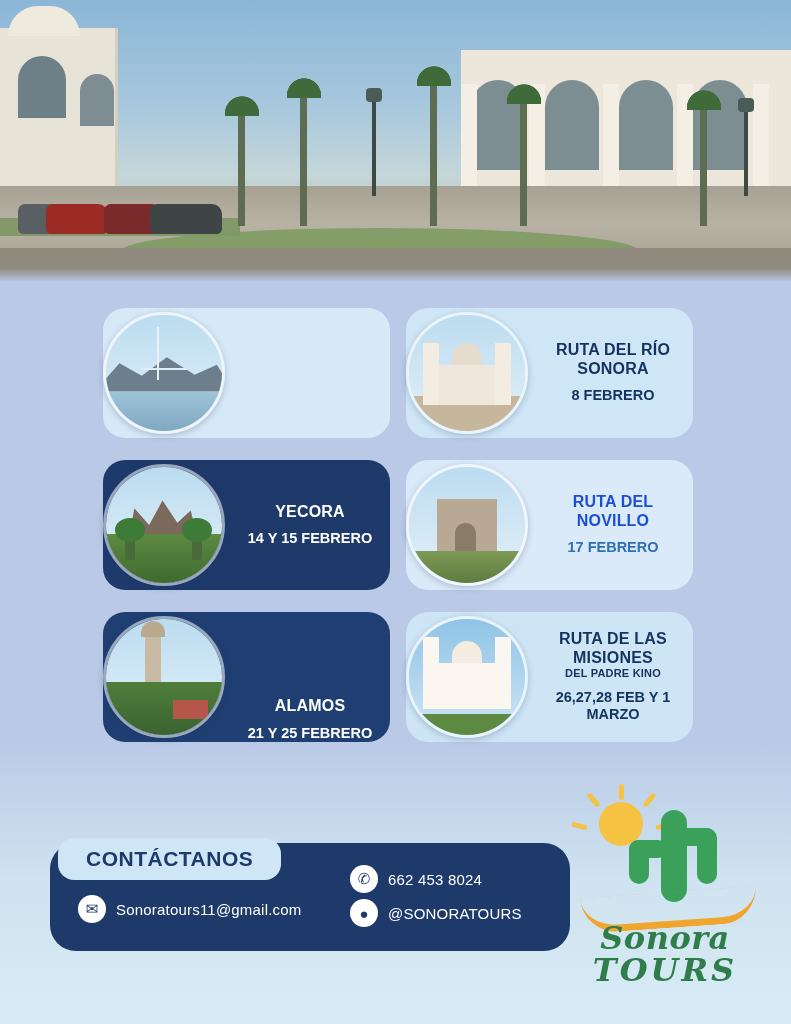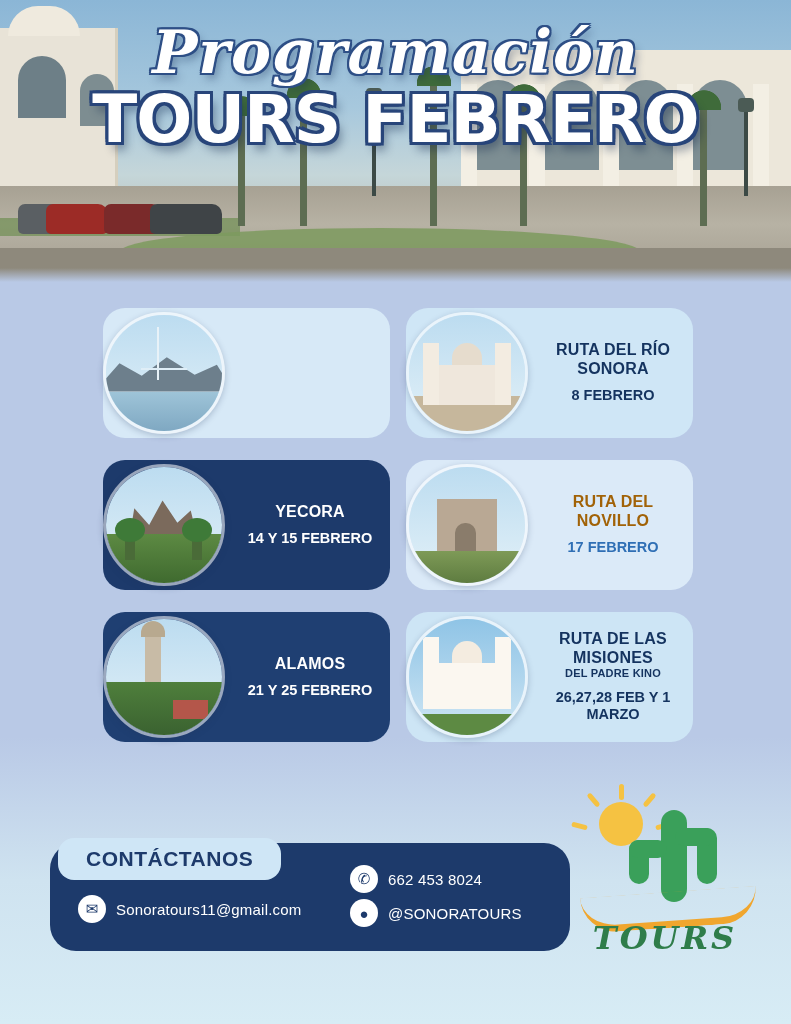--- a/index.html
+++ b/index.html
@@ -161,23 +161,23 @@
   .card .sub  { font-size: 11px; line-height: 1.15; letter-spacing:.2px; }
   .card .date { font-size: 14.5px; line-height: 1.2; margin-top: 9px; font-weight:700; }
 
   .c-light  { background:#d7e9f7; }
   .c-light .name, .c-light .date, .c-light .sub { color:#14335f; }
   .c-lightb { background:#cfe6f6; }
   .c-lightb .name, .c-lightb .date, .c-lightb .sub { color:#14335f; }
   .c-dark   { background:#1d3a6b; }
   .c-dark .name, .c-dark .date, .c-dark .sub { color:#ffffff; }
   .c-mid    { background:#dbeaf8; }
-  .c-mid .name, .c-mid .sub { color:#a16207; }
+  .c-mid .name, .c-mid .sub { color:#1d4ed8; }
   .c-mid .date { color:#2f6fb5; }
-  .c-dark2  { background:#1f3f72; }
+  .c-dark2  { background:#1f3f72;align-items:flex-end; }
   .c-dark2 .name, .c-dark2 .date { color:#ffffff; }
   .c-light2 { background:#cde5f5; }
   .c-light2 .name, .c-light2 .date, .c-light2 .sub { color:#14335f; }
 
   
   .sc { position:absolute; inset:0; }
   .sc-sky { position:absolute; inset:0; background: linear-gradient(180deg,#bcdcf0,#e3f1f8); }
   .sc-mnt { position:absolute; left:-10%; bottom:34%; width:120%; height:36%;
             background:#6d7f8c; clip-path: polygon(0 100%,18% 32%,34% 62%,52% 18%,72% 60%,88% 36%,100% 100%); }
   .sc-water{ position:absolute; left:0; bottom:0; width:100%; height:34%; background:linear-gradient(180deg,#9ec4d8,#7fa8c2); }
@@ -296,24 +296,20 @@
     <div class="palm" style="left:430px; height:150px;"></div>
     <div class="palm" style="left:520px; height:132px;"></div>
     <div class="palm" style="left:700px; height:126px;"></div>
 
     <div class="lamp" style="left:372px; height:96px;"></div>
     <div class="lamp" style="left:744px; height:86px;"></div>
 
     <div class="hero-fade"></div>
   </div>
 
-  <div class="title-wrap">
-    <div class="script">Programación</div>
-    <div class="headline">TOURS FEBRERO</div>
-  </div>
 
   <div class="grid">
 
     <div class="row">
 
       <div class="card c-light">
         <div class="thumb">
           <div class="sc">
             <div class="sc-sky"></div>
             <div class="sc-mnt"></div>
@@ -445,17 +441,18 @@
     <div class="ray" style="left:82px; top:-4px;  transform:rotate(40deg);"></div>
     <div class="ray" style="left:12px; top:22px;  transform:rotate(-75deg);"></div>
     <div class="ray" style="left:96px; top:22px;  transform:rotate(75deg);"></div>
 
     <div class="cactus"></div>
     <div class="cactus-armL"></div>
     <div class="cactus-armR"></div>
     <div class="swoosh"></div>
 
     <div class="logo-text">
+      <div class="l1">Sonora</div>
       <div class="l2">TOURS</div>
     </div>
   </div>
 
 </div>
 
 </body></html>

